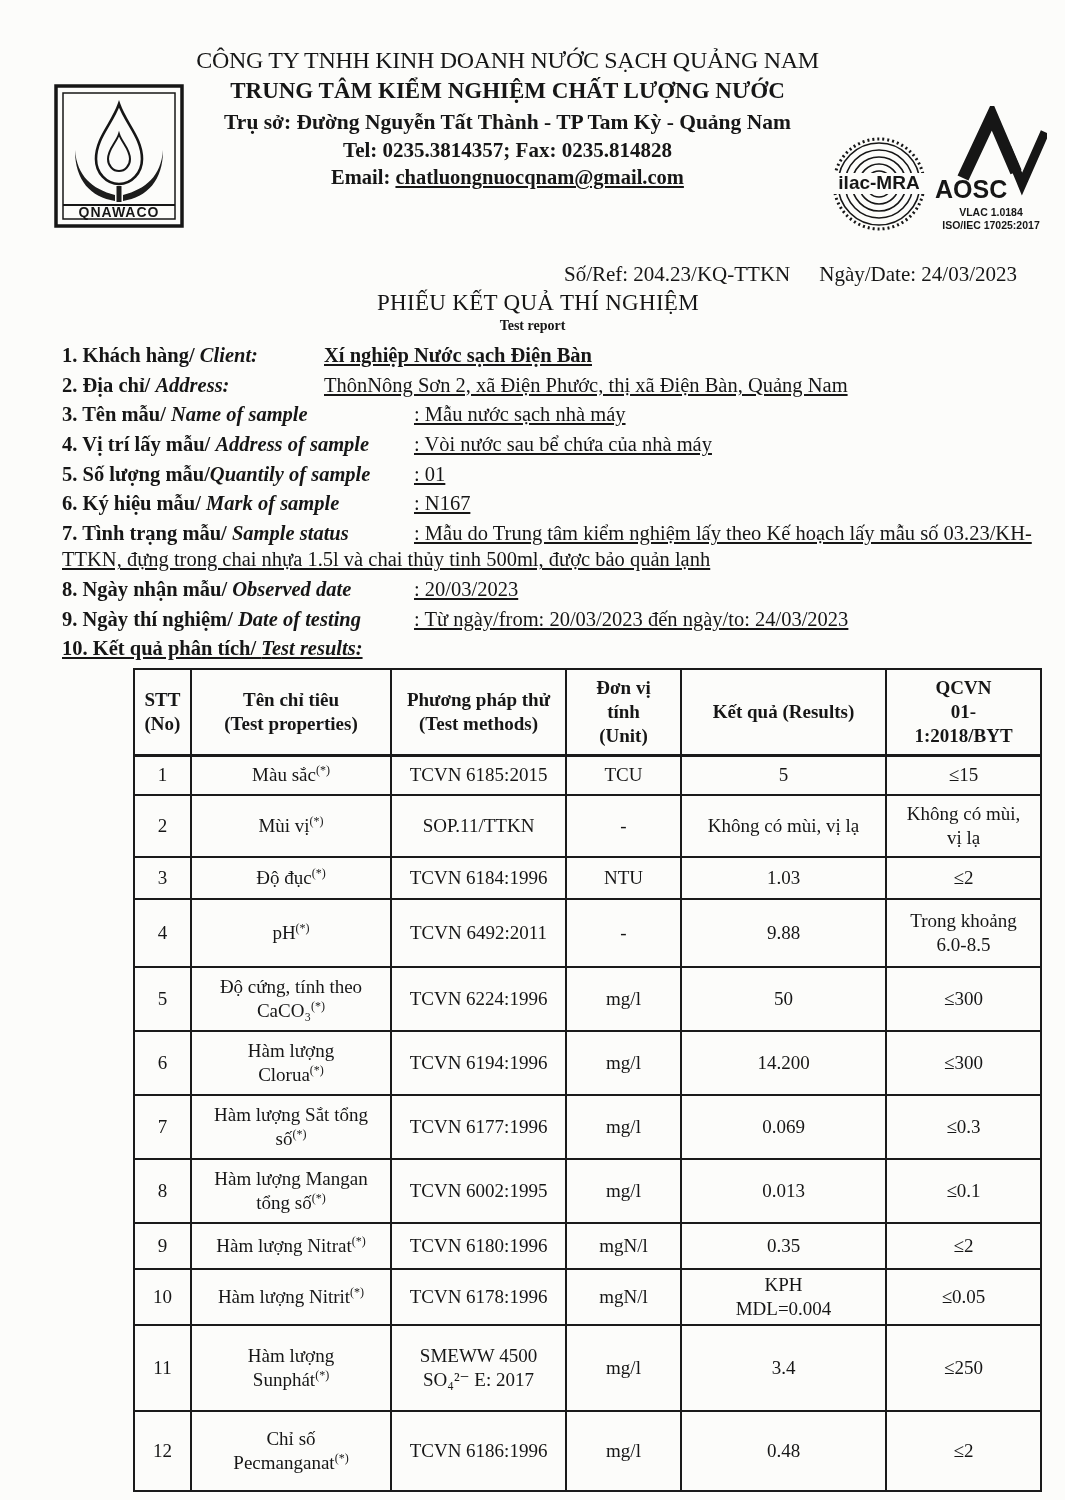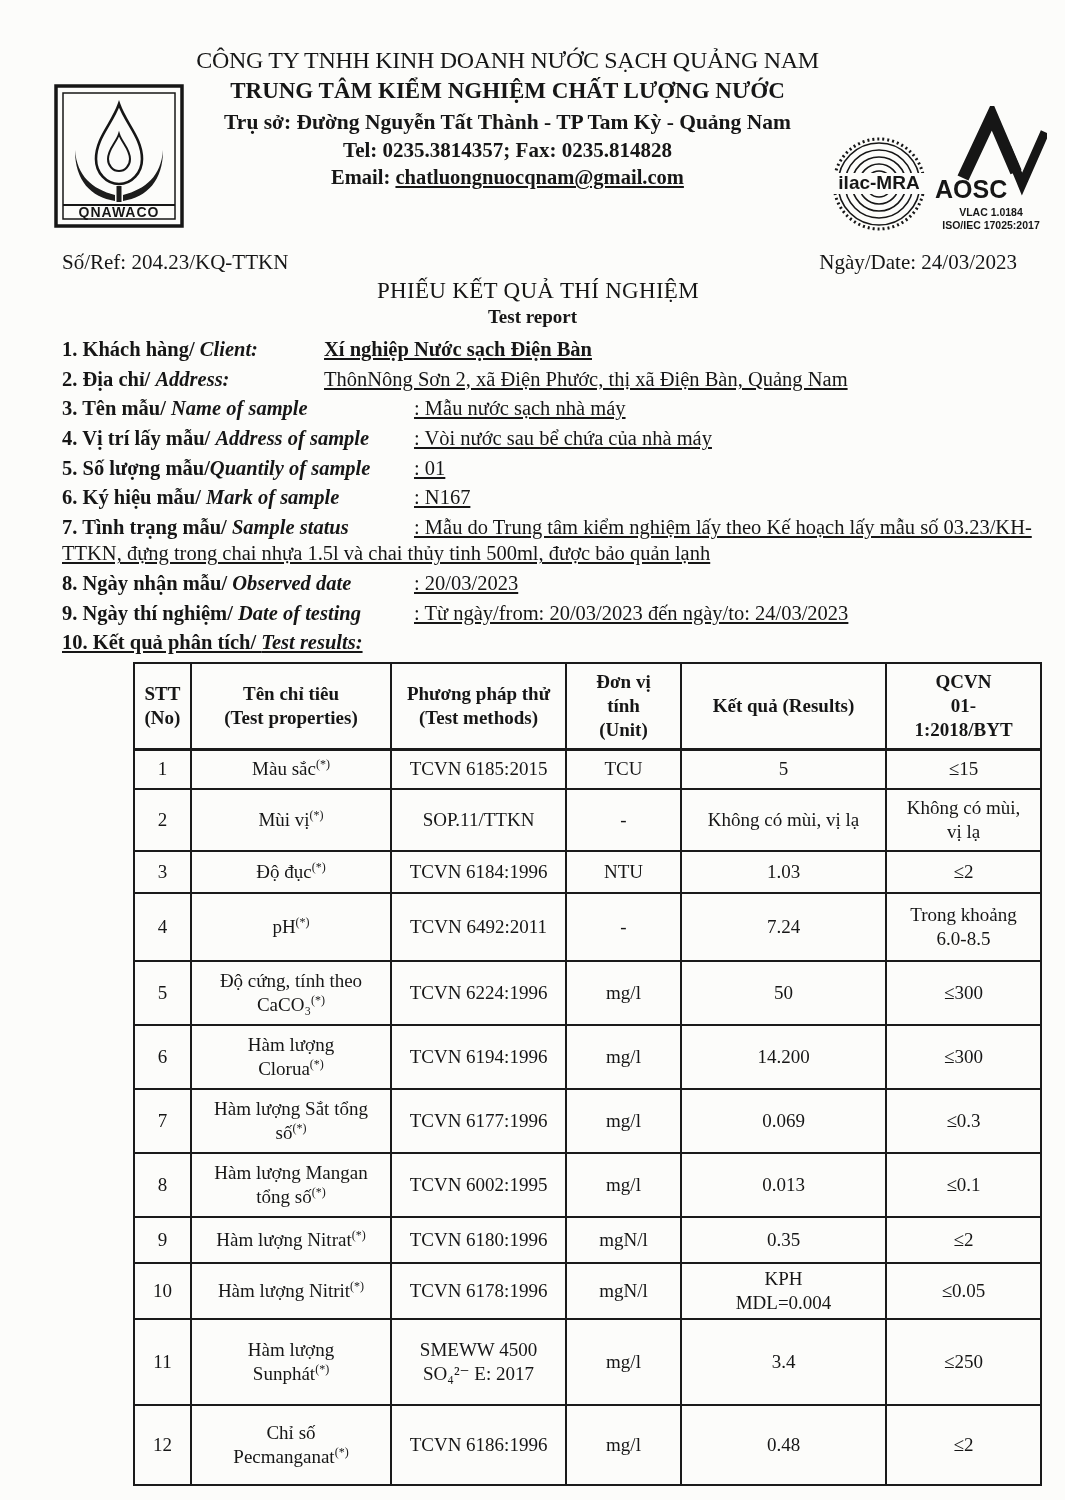--- a/index.html
+++ b/index.html
@@ -15,23 +15,23 @@
   .h-company{font-size:24px;letter-spacing:-0.3px;}
   .h-center-name{font-size:23px;font-weight:bold;margin-top:2px;}
   .h-address{font-size:21.5px;font-weight:bold;margin-top:4px;}
   .h-tel{font-size:21px;font-weight:bold;margin-top:2px;}
   .h-email{font-size:20.5px;font-weight:bold;margin-top:2px;}
   .h-email .email-addr{text-decoration:underline;}
   .header-right{flex:0 0 212px;display:flex;gap:8px;margin-top:6px;align-items:flex-end;}
   .aosc-block{text-align:center;}
   .aosc-sub{font-size:10.5px;font-weight:bold;line-height:1.25;font-family:"Liberation Sans",sans-serif;}
   
-  .meta-row{display:flex;justify-content:space-between;padding:0 48px 0 62px;margin-top:18px;font-size:21px;}
+  .meta-row{display:flex;justify-content:flex-end;padding:0 48px 0 62px;margin-top:30px;font-size:21px;gap:29px;}
   .doc-title{text-align:center;font-weight:normal;font-size:23px;margin-top:3px;letter-spacing:0.3px;padding-left:11px;}
-  .doc-subtitle{text-align:center;font-weight:bold;font-size:19px;margin-top:2px;}
+  .doc-subtitle{text-align:center;font-weight:bold;font-size:14px;margin-top:2px;}
   
   .info{padding:8px 28px 0 62px;font-size:20.5px;text-decoration:underline;}
   .info p{margin:0 0 3px 0;line-height:1.3;}
   .info-label{font-weight:bold;}
   .info-label .en{font-style:italic;}
   .lbl-sm{display:inline-block;min-width:262px;}
   .lbl-lg{display:inline-block;min-width:352px;}
   .v-bold{font-weight:bold;}
   
   table.results{border-collapse:collapse;margin:6px 0 0 133px;width:907px;table-layout:fixed;font-size:19px;}
@@ -182,21 +182,21 @@
       <td>TCVN 6184:1996</td>
       <td>NTU</td>
       <td>1.03</td>
       <td>≤2</td>
     </tr>
         <tr>
       <td>4</td>
       <td><span>pH</span><sup>(*)</sup></td>
       <td>TCVN 6492:2011</td>
       <td>-</td>
-      <td>7.24</td>
+      <td>9.88</td>
       <td>Trong khoảng
 6.0-8.5</td>
     </tr>
         <tr>
       <td>5</td>
       <td><span>Độ cứng, tính theo
 CaCO₃</span><sup>(*)</sup></td>
       <td>TCVN 6224:1996</td>
       <td>mg/l</td>
       <td>50</td>

